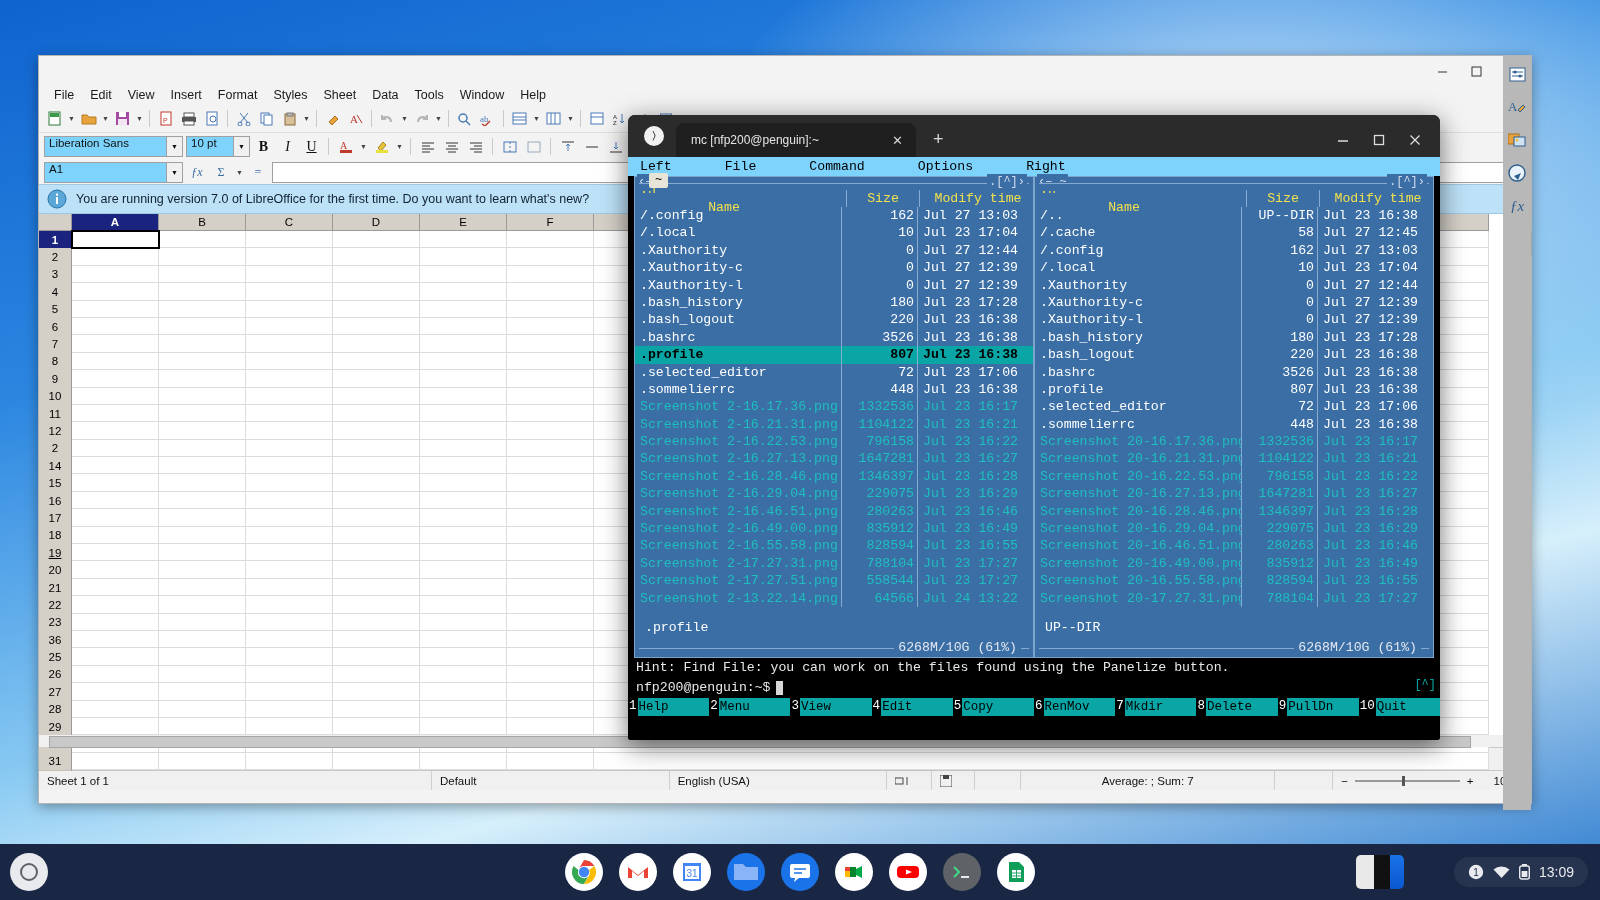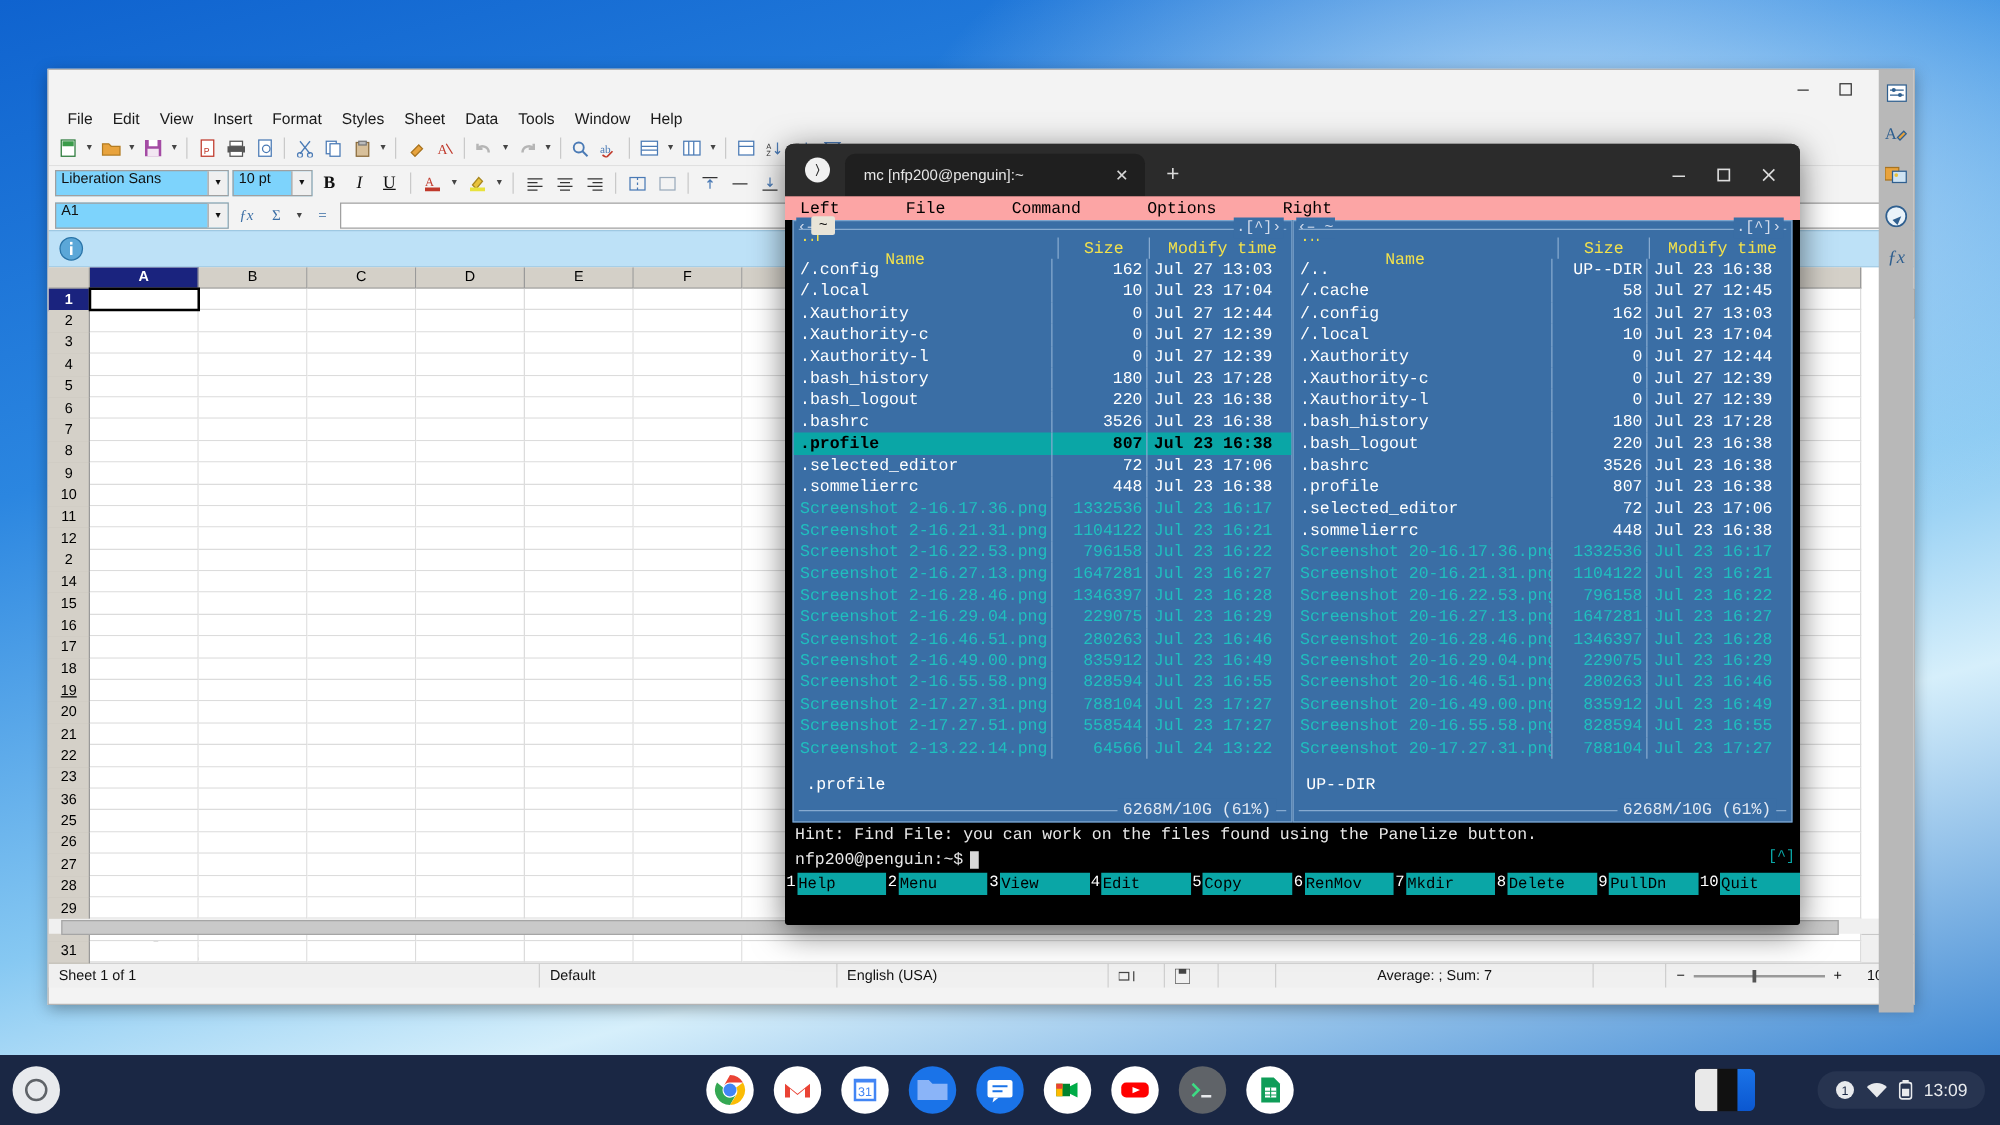--- a/index.html
+++ b/index.html
@@ -80,21 +80,21 @@
   .term-tab{position:absolute;left:48px;bottom:0;width:240px;height:34px;background:#1f1f1f;
             border-radius:8px 8px 0 0;display:flex;align-items:center;}
   .term-tab-label{font-size:12px;color:#e6e6e6;margin-left:15px;white-space:nowrap;}
   .term-tab-close{position:absolute;right:13px;font-size:13px;color:#d5d5d5;}
   .term-newtab{position:absolute;left:305px;bottom:7px;font-size:18px;color:#d8d8d8;}
   .term-winbtns{position:absolute;right:8px;bottom:4px;display:flex;gap:2px;}
   .term-wb{width:34px;height:26px;display:flex;align-items:center;justify-content:center;color:#ddd;font-size:13px;}
 
   .mc{position:absolute;left:0;top:42px;width:812px;height:583px;background:#000;
       font-family:"Liberation Mono", monospace;font-size:13.2px;line-height:17.4px;letter-spacing:0px;}
-  .mc-menubar{height:19px;background:#fca5a5;color:#000;display:flex;align-items:center;padding-left:12px;}
+  .mc-menubar{height:19px;background:#7dd3fc;color:#000;display:flex;align-items:center;padding-left:12px;}
   .mc-menubar span{margin-right:53px;}
   .mc-panels{display:flex;height:482px;background:#000;padding:0 6px;gap:0;}
   .panel{width:50%;background:#3a6ea5;position:relative;border:1px solid #7da4cc;box-sizing:border-box;}
   .panel-top{height:13px;position:relative;}
   .panel-path{position:absolute;left:14px;top:-4px;background:#e8e4d8;color:#000;font-size:12px;
               padding:0 6px;border-radius:2px;line-height:15px;}
   .panel-topline{position:absolute;left:4px;right:4px;top:6px;height:1px;background:#86aad0;}
   .panel-topright{position:absolute;right:6px;top:-3px;color:#d4dcec;font-size:12px;background:#3a6ea5;padding:0 2px;}
   .panel-topleftmark{position:absolute;left:2px;top:-3px;color:#d4dcec;font-size:12px;background:#3a6ea5;padding:0 1px;}
   .colhead{display:flex;color:#f2e14c;height:17px;align-items:center;}
@@ -508,20 +508,21 @@
     <div class="fx-ico" style="color:#3b6ea5;font-style:normal">=</div>
     <div class="inputline"></div>
   </div>
 
   <div class="infobar">
     <svg width="20" height="20">
       <circle cx="10" cy="10" r="9" fill="#5ba7d8" stroke="#2a74a8"></circle>
       <rect x="9" y="8" width="2" height="7" fill="#fff"></rect>
         <rect x="9" y="4.5" width="2" height="2.2" fill="#fff"></rect>
     </svg>
+    <div class="txt">You are running version 7.0 of LibreOffice for the first time. Do you want to learn what's new?</div>
     <div class="close">✕</div>
   </div>
 
   <div class="gridwrap">
     <div style="width:1450px;position:relative;">
       <div class="colhdr">
         <div class="ch" style="width:32px"></div>
         <div class="ch sel" style="width:86px">A</div>
         <div class="ch" style="width:86px">B</div>
         <div class="ch" style="width:86px">C</div>

